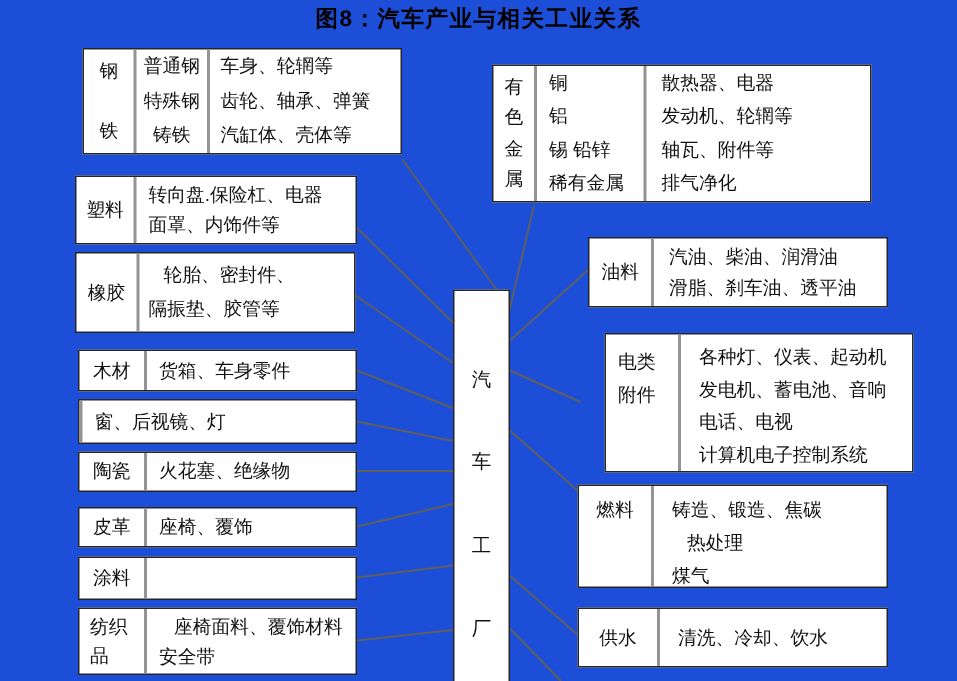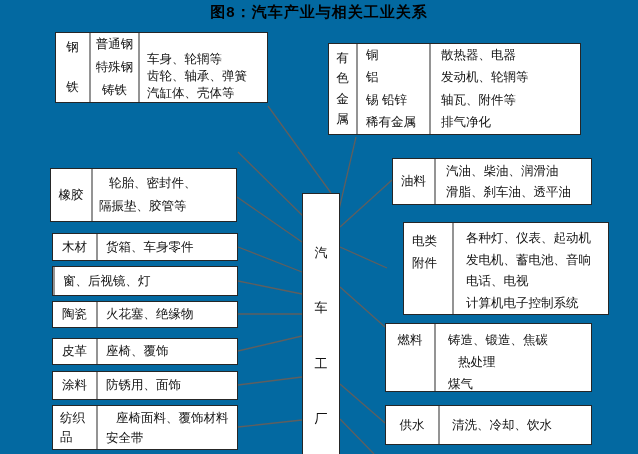--- a/index.html
+++ b/index.html
@@ -1,17 +1,17 @@
 <!DOCTYPE html>
 <html><head>
 <meta charset="utf-8">
 <style>
   html,body{margin:0;padding:0;background:#fff;}
   #stage{
-    position:relative;width:638px;height:454px;background:#0369a1;overflow:hidden;
+    position:relative;width:638px;height:454px;background:#1d4ed8;overflow:hidden;
     font-family:"Liberation Sans","DejaVu Sans",sans-serif;color:#111;
   }
   #title{
     position:absolute;top:3px;left:0;width:100%;text-align:center;
     font-size:15px;font-weight:bold;letter-spacing:1px;color:#000;
   }
   svg.wires{position:absolute;top:0;left:0;z-index:1;}
   svg.wires line{stroke:#5f5f5f;stroke-width:1.3;}
   .box{
     position:absolute;background:#fff;border:1.5px solid #262626;
@@ -63,27 +63,37 @@
       <span>钢</span>
       <span>铁</span>
     </div>
     <div class="vdiv"></div>
     <div class="rows center" style="width:47px;flex:none;">
       <span>普通钢</span>
       <span>特殊钢</span>
       <span>铸铁</span>
     </div>
     <div class="vdiv"></div>
-    <div class="rows" style="padding-left:7px;justify-content:flex-end;">
+    <div class="rows" style="padding-left:7px;">
       <span>车身、轮辋等</span>
       <span>齿轮、轴承、弹簧</span>
       <span>汽缸体、壳体等</span>
     </div>
   </div>
 
+  <div class="box" style="left:50px;top:117px;width:188px;height:46px;">
+    <div class="lblcol" style="width:38px;">
+      <span>塑料</span>
+    </div>
+    <div class="vdiv"></div>
+    <div class="content" style="padding-left:8px;line-height:20px;">
+      <span>转向盘.保险杠、电器</span>
+      <span>面罩、内饰件等</span>
+    </div>
+  </div>
 
   <div class="box" style="left:50px;top:168px;width:187px;height:54px;">
     <div class="lblcol" style="width:40px;">
       <span>橡胶</span>
     </div>
     <div class="vdiv"></div>
     <div class="content" style="padding-left:6px;line-height:23px;">
       <span class="indent1">轮胎、密封件、</span>
       <span>隔振垫、胶管等</span>
     </div>
@@ -124,23 +134,20 @@
     <div class="content" style="padding-left:8px;">
       <span>座椅、覆饰</span>
     </div>
   </div>
 
   <div class="box" style="left:52px;top:371px;width:186px;height:29px;">
     <div class="lblcol" style="width:43px;">
       <span>涂料</span>
     </div>
     <div class="vdiv"></div>
-    <div class="content" style="padding-left:8px;">
-      <span>防锈用、面饰</span>
-    </div>
   </div>
 
   <div class="box" style="left:52px;top:405px;width:186px;height:45px;">
     <div class="lblcol" style="width:43px;align-items:flex-start;padding-left:7px;box-sizing:border-box;">
       <span>纺织</span>
       <span>品</span>
     </div>
     <div class="vdiv"></div>
     <div class="content" style="padding-left:8px;line-height:20px;">
       <span class="indent1">座椅面料、覆饰材料</span>

